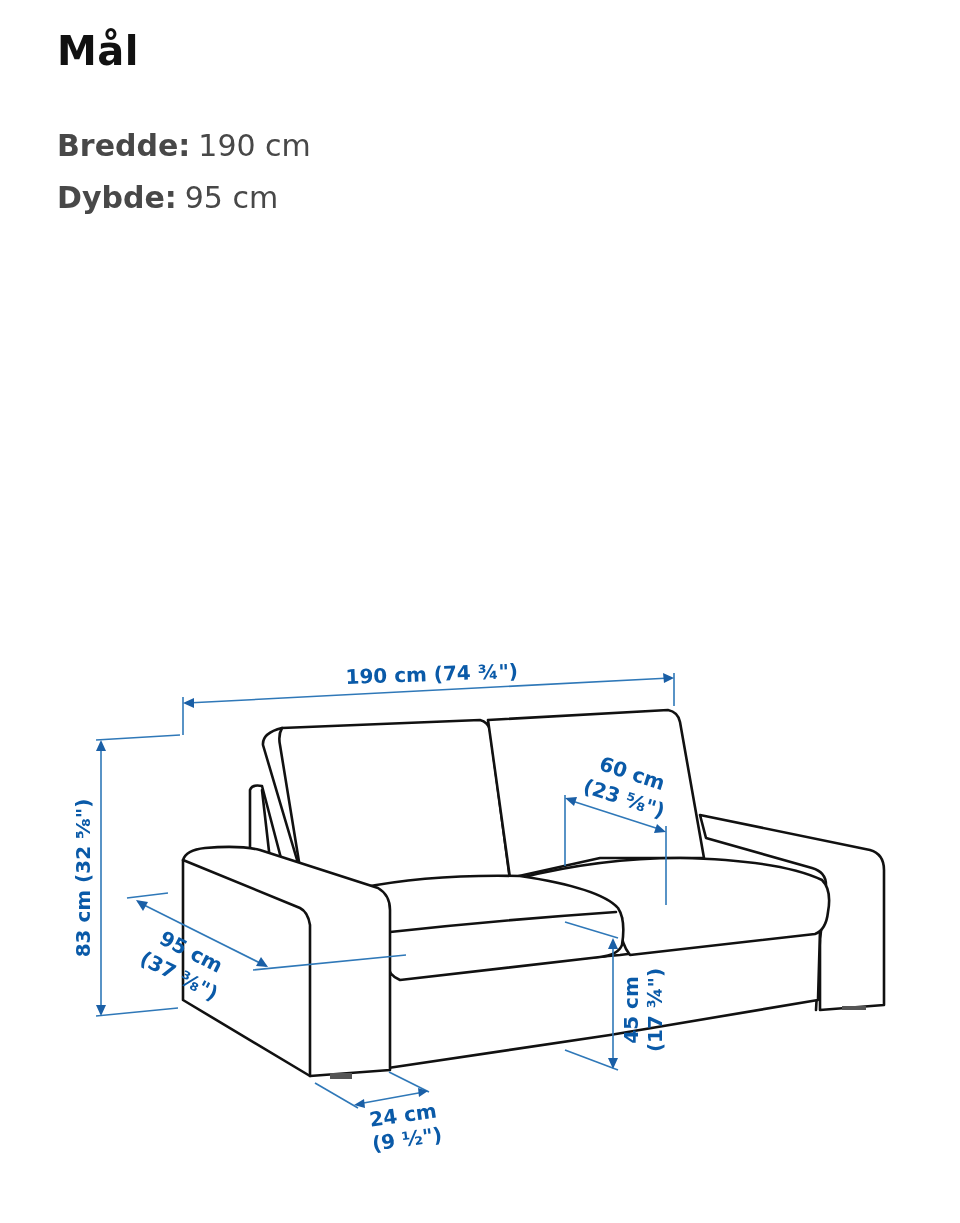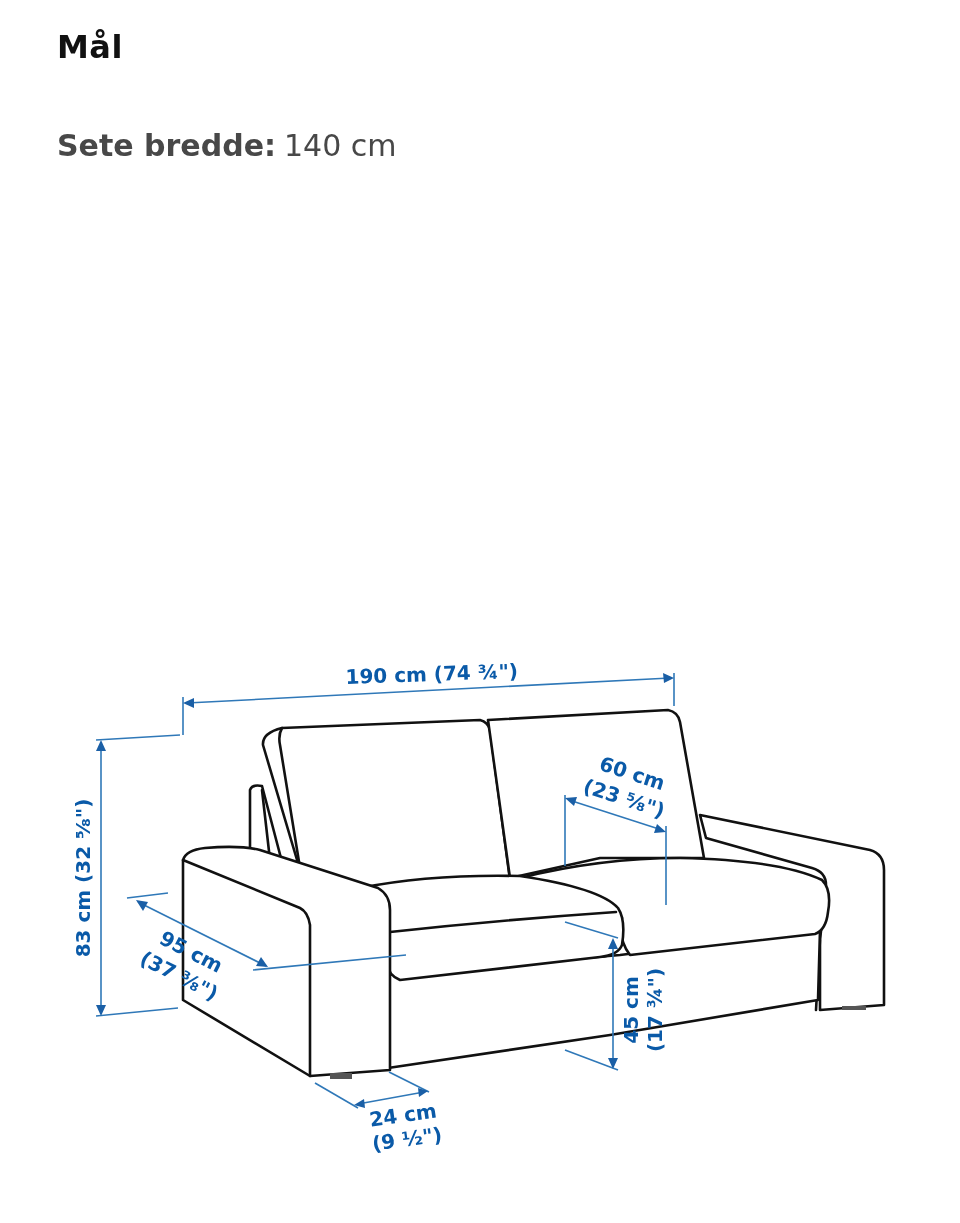--- a/index.html
+++ b/index.html
@@ -1,39 +1,42 @@
 <!DOCTYPE html>
 <html><head>
 <meta charset="utf-8">
 <style>
   html, body { margin: 0; padding: 0; background: #ffffff; }
   body { width: 960px; height: 1223px; position: relative; overflow: hidden;
          font-family: "DejaVu Sans", "Liberation Sans", sans-serif; }
   .page-title { position: absolute; left: 57px; top: 28px; margin: 0;
-         font-size: 32px; font-weight: bold; color: #111111; letter-spacing: 0.5px; }
+         font-size: 40px; font-weight: bold; color: #111111; letter-spacing: 0.5px; }
   .spec-list { position: absolute; left: 57px; top: 124px; margin: 0; padding: 0; list-style: none; }
   .spec-row { height: 51.5px; font-size: 30px; line-height: 44px; color: #484848; white-space: nowrap; }
   .spec-label { font-weight: bold; color: #484848; }
   .spec-value { font-weight: normal; color: #484848; margin-left: 8px; }
   .drawing { position: absolute; left: 0; top: 640px; width: 960px; height: 540px; }
   .dim-text { font-family: "DejaVu Sans", "Liberation Sans", sans-serif; font-weight: bold; fill: #0a5aa8; font-size: 20px; }
   .outline { fill: none; stroke: #111111; stroke-width: 2.6; stroke-linecap: round; stroke-linejoin: round; }
   .fillw { fill: #ffffff; stroke: #111111; stroke-width: 2.6; stroke-linejoin: round; }
   .dim { stroke: #2f78b8; stroke-width: 1.6; fill: none; }
   .arrow { fill: #1a5fa6; }
   .foot { fill: #555555; }
 </style>
 </head>
 <body>
 
 <h1 class="page-title">Mål</h1>
 
 <ul class="spec-list">
   <li class="spec-row">
-    <span class="spec-label">Sete bredde:</span><span class="spec-value">140 cm</span>
+    <span class="spec-label">Bredde:</span><span class="spec-value">190 cm</span>
+  </li>
+  <li class="spec-row">
+    <span class="spec-label">Dybde:</span><span class="spec-value">95 cm</span>
   </li>
 </ul>
 
 <svg class="drawing" viewBox="0 640 960 540" xmlns="http://www.w3.org/2000/svg">
 
   <g>
 
     <path class="fillw" d="M700,815 L870,850 Q884,854 884,870 L884,1005 L820,1010 L820,940 L826,885 Q826,872 812,868 L706,838 Z"></path>
     <path class="outline" d="M820,940 L816,1010"></path>
     <path class="foot" d="M842,1006 L866,1006 L866,1010 L842,1010 Z"></path>

